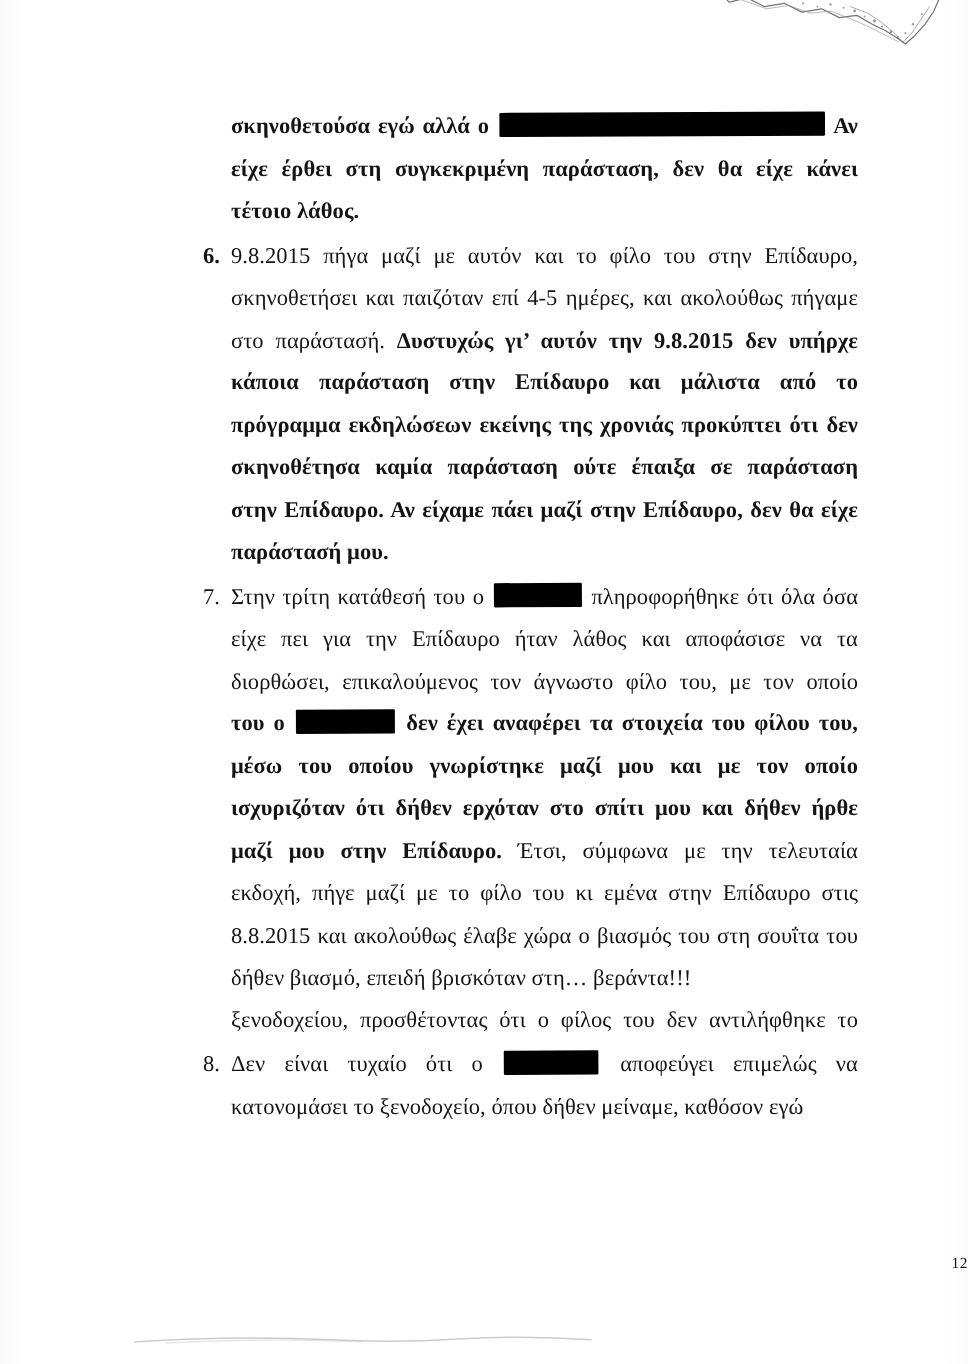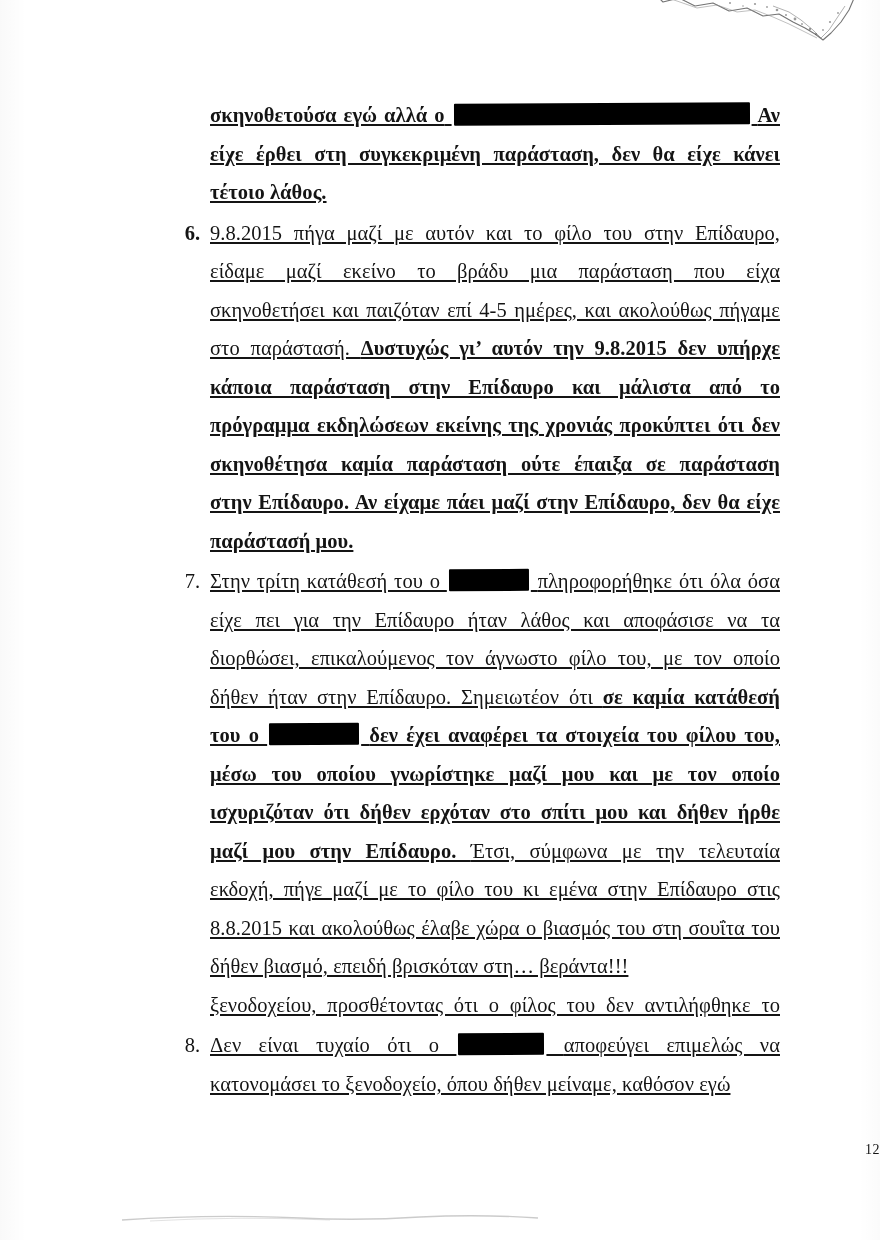--- a/index.html
+++ b/index.html
@@ -93,21 +93,20 @@
     margin: 0 2px;
     transform: rotate(-0.25deg);
   }
 
   
   .ln {
     display: block;
     text-align: justify;
     text-align-last: justify;
     white-space: nowrap;
-    text-decoration: underline;
   }
   .ln.last {
     text-align-last: left;
     white-space: normal;
   }
 
   
   #page-number {
     position: absolute;
     left: 0;
@@ -155,37 +154,35 @@
       <div class="ptext">
         <span class="ln"><span class="b">σκηνοθετούσα εγώ αλλά ο</span> <span class="redaction" style="width: 296px;"></span> <span class="b">Αν</span></span>
         <span class="ln"><span class="b">είχε έρθει στη συγκεκριμένη παράσταση, δεν θα είχε κάνει</span></span>
         <span class="ln last"><span class="b">τέτοιο λάθος.</span></span>
       </div>
     </div>
     <div class="para">
       <div class="marker bold">6.</div>
       <div class="ptext">
         <span class="ln"><span class="reg">9.8.2015 πήγα μαζί με αυτόν και το φίλο του στην Επίδαυρο,</span></span>
-        <span class="ln"><span class="reg">είδαμε μαζί εκείνο το βράδυ μια παράσταση που είχα</span></span>
         <span class="ln"><span class="reg">σκηνοθετήσει και παιζόταν επί 4-5 ημέρες, και ακολούθως πήγαμε</span></span>
         <span class="ln"><span class="reg">στο παράστασή. </span><span class="b">Δυστυχώς γι’ αυτόν την 9.8.2015 δεν υπήρχε</span></span>
         <span class="ln"><span class="b">κάποια παράσταση στην Επίδαυρο και μάλιστα από το</span></span>
         <span class="ln"><span class="b">πρόγραμμα εκδηλώσεων εκείνης της χρονιάς προκύπτει ότι δεν</span></span>
         <span class="ln"><span class="b">σκηνοθέτησα καμία παράσταση ούτε έπαιξα σε παράσταση</span></span>
         <span class="ln"><span class="b">στην Επίδαυρο. Αν είχαμε πάει μαζί στην Επίδαυρο, δεν θα είχε</span></span>
         <span class="ln last"><span class="b">παράστασή μου.</span></span>
       </div>
     </div>
     <div class="para">
       <div class="marker">7.</div>
       <div class="ptext">
         <span class="ln"><span class="reg">Στην τρίτη κατάθεσή του ο</span> <span class="redaction" style="width: 80px;"></span> <span class="reg">πληροφορήθηκε ότι όλα όσα</span></span>
         <span class="ln"><span class="reg">είχε πει για την Επίδαυρο ήταν λάθος και αποφάσισε να τα</span></span>
         <span class="ln"><span class="reg">διορθώσει, επικαλούμενος τον άγνωστο φίλο του, με τον οποίο</span></span>
-        <span class="ln"><span class="reg">δήθεν ήταν στην Επίδαυρο. Σημειωτέον ότι </span><span class="b">σε καμία κατάθεσή</span></span>
         <span class="ln"><span class="b">του ο</span> <span class="redaction" style="width: 90px;"></span> <span class="b">δεν έχει αναφέρει τα στοιχεία του φίλου του,</span></span>
         <span class="ln"><span class="b">μέσω του οποίου γνωρίστηκε μαζί μου και με τον οποίο</span></span>
         <span class="ln"><span class="b">ισχυριζόταν ότι δήθεν ερχόταν στο σπίτι μου και δήθεν ήρθε</span></span>
         <span class="ln"><span class="b">μαζί μου στην Επίδαυρο. </span><span class="reg">Έτσι, σύμφωνα με την τελευταία</span></span>
         <span class="ln"><span class="reg">εκδοχή, πήγε μαζί με το φίλο του κι εμένα στην Επίδαυρο στις</span></span>
         <span class="ln"><span class="reg">8.8.2015 και ακολούθως έλαβε χώρα ο βιασμός του στη σουΐτα του</span></span>
         <span class="ln last"><span class="reg">δήθεν βιασμό, επειδή βρισκόταν στη… βεράντα!!!</span></span>
         <span class="ln"><span class="reg">ξενοδοχείου, προσθέτοντας ότι ο φίλος του δεν αντιλήφθηκε το</span></span>
       </div>
     </div>

